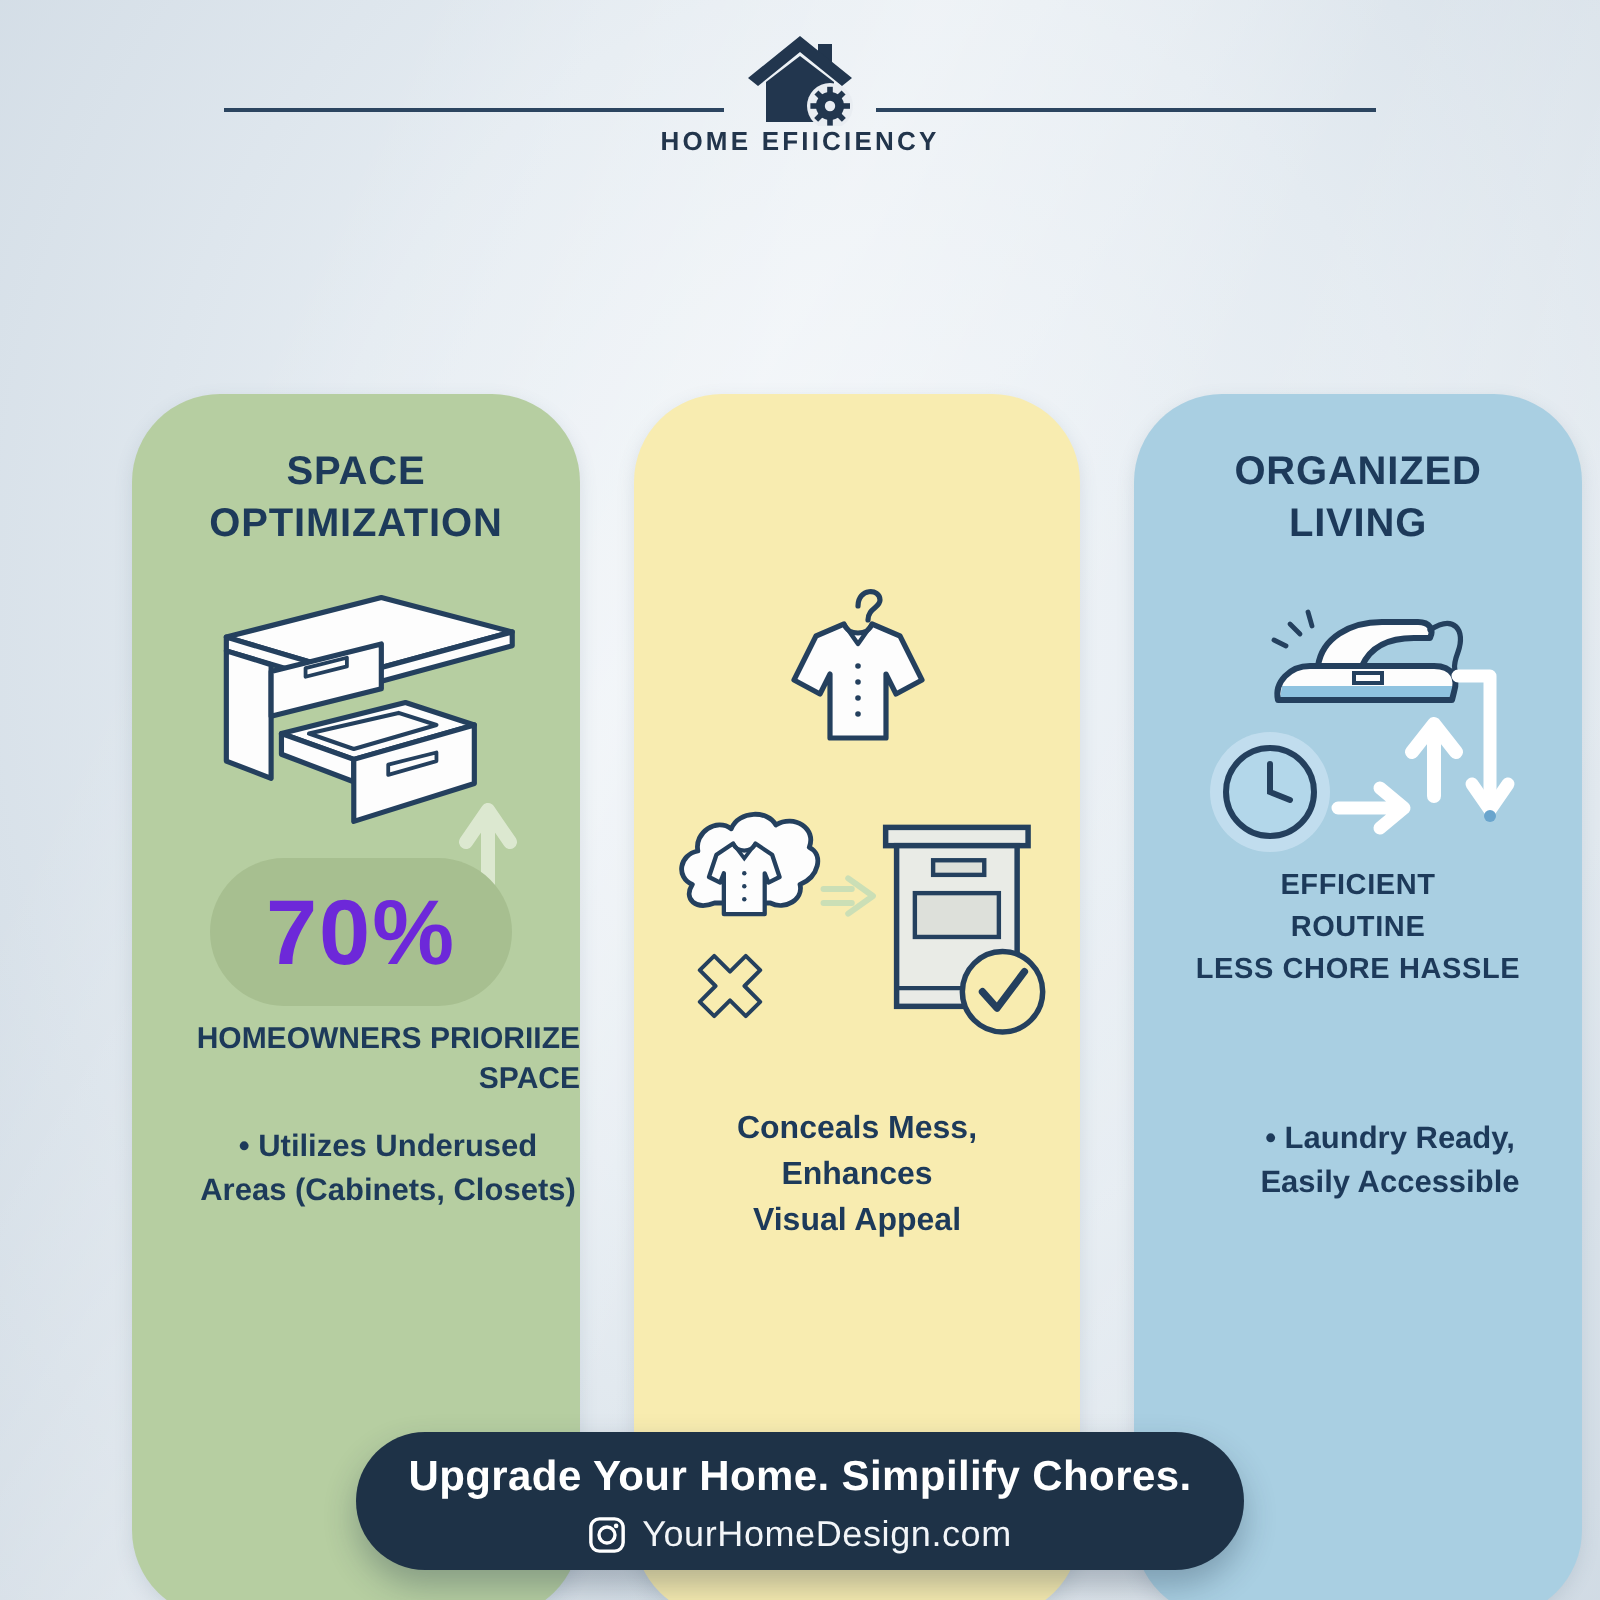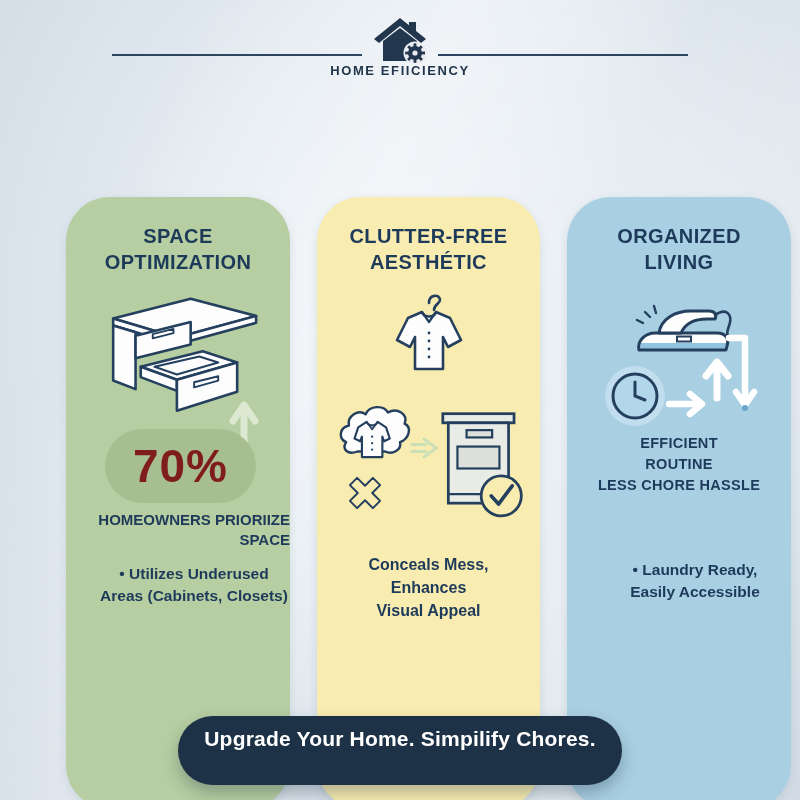--- a/index.html
+++ b/index.html
@@ -40,21 +40,21 @@
   #card-2{left:289px;width:223px;background:var(--card-yellow);}
   #card-3{left:539px;width:224px;background:var(--card-blue);}
   .card-h{position:absolute;top:26px;left:0;width:100%;text-align:center;
     font-size:20px;line-height:26px;font-weight:800;letter-spacing:.4px;color:var(--navy);}
 
   
   #drawer-icon{left:42px;top:92px;width:155px;height:128px;}
   #up-arrow-1{left:163px;top:200px;width:30px;height:52px;z-index:1;}
   #stat-pill{left:39px;top:232px;width:151px;height:74px;border-radius:37px;
     background:var(--stat-pill-green);z-index:2;text-align:center;}
-  #stat-value{font-size:46px;font-weight:800;color:#7f1d1d;line-height:74px;letter-spacing:1px;}
+  #stat-value{font-size:46px;font-weight:800;color:#6d28d9;line-height:74px;letter-spacing:1px;}
   #stat-label{left:0;top:313px;width:100%;text-align:right;font-size:15px;
     line-height:20px;font-weight:700;color:var(--navy);}
   .bullet{position:absolute;left:16px;width:100%;text-align:center;font-size:15.5px;
     line-height:22px;font-weight:600;color:var(--navy);}
   #bullet-1{top:366px;}
 
   
   #shirt-icon{left:72px;top:90px;width:80px;height:92px;}
   #pile-icon{left:18px;top:200px;width:78px;height:70px;}
   #x-icon{left:25px;top:270px;width:46px;height:52px;}
@@ -133,22 +133,20 @@
     <div id="stat-pill" class="abs">
       <span id="stat-value">70%</span>
     </div>
     <div id="stat-label" class="abs pre">HOMEOWNERS PRIORIIZE
 SPACE</div>
     <div id="bullet-1" class="bullet pre">• Utilizes Underused
 Areas (Cabinets, Closets)</div>
   </div>
 
   <div id="card-2" class="card">
-    <div class="card-h pre">CLUTTER-FREE
-AESTHÉTIC</div>
 
     <svg id="shirt-icon" class="abs" viewBox="0 0 80 92">
       <path d="M40,16 C40,7 51,7 51,13 C51,17 45,17 45,23" fill="none" stroke="#24405e" stroke-width="2.6" stroke-linecap="round"></path>
       <path d="M33,25 L19,31 L8,53 L21,60 L26,50 L26,82 L54,82 L54,50 L59,60 L72,53 L61,31 L47,25 C45,31 35,31 33,25 Z" fill="#fdfdfd" stroke="#24405e" stroke-width="2.6" stroke-linejoin="round"></path>
       <path d="M33,25 L40,35 L47,25" fill="none" stroke="#24405e" stroke-width="2.2" stroke-linejoin="round"></path>
       <g fill="#24405e">
         <circle cx="40" cy="46" r="1.4"></circle>
           <circle cx="40" cy="54" r="1.4"></circle>
         <circle cx="40" cy="62" r="1.4"></circle>
           <circle cx="40" cy="70" r="1.4"></circle>
@@ -222,15 +220,23 @@
 
     <div id="routine-text" class="abs pre">EFFICIENT
 ROUTINE
 LESS CHORE HASSLE</div>
     <div id="bullet-3" class="bullet pre">• Laundry Ready,
 Easily Accessible</div>
   </div>
 
   <div id="footer-banner" class="abs">
     <div id="footer-headline" class="abs">Upgrade Your Home. Simpilify Chores.</div>
+    <div id="footer-handle-row" class="abs">
+      <svg width="19" height="19" viewBox="0 0 20 20">
+        <rect x="1.5" y="1.5" width="17" height="17" rx="4.5" fill="none" stroke="#fff" stroke-width="1.8"></rect>
+        <circle cx="10" cy="10" r="4.2" fill="none" stroke="#fff" stroke-width="1.8"></circle>
+        <circle cx="14.8" cy="5.2" r="1.2" fill="#fff"></circle>
+      </svg>
+      <span id="footer-handle">YourHomeDesign.com</span>
+    </div>
   </div>
 
 </div>
 
 </body></html>

